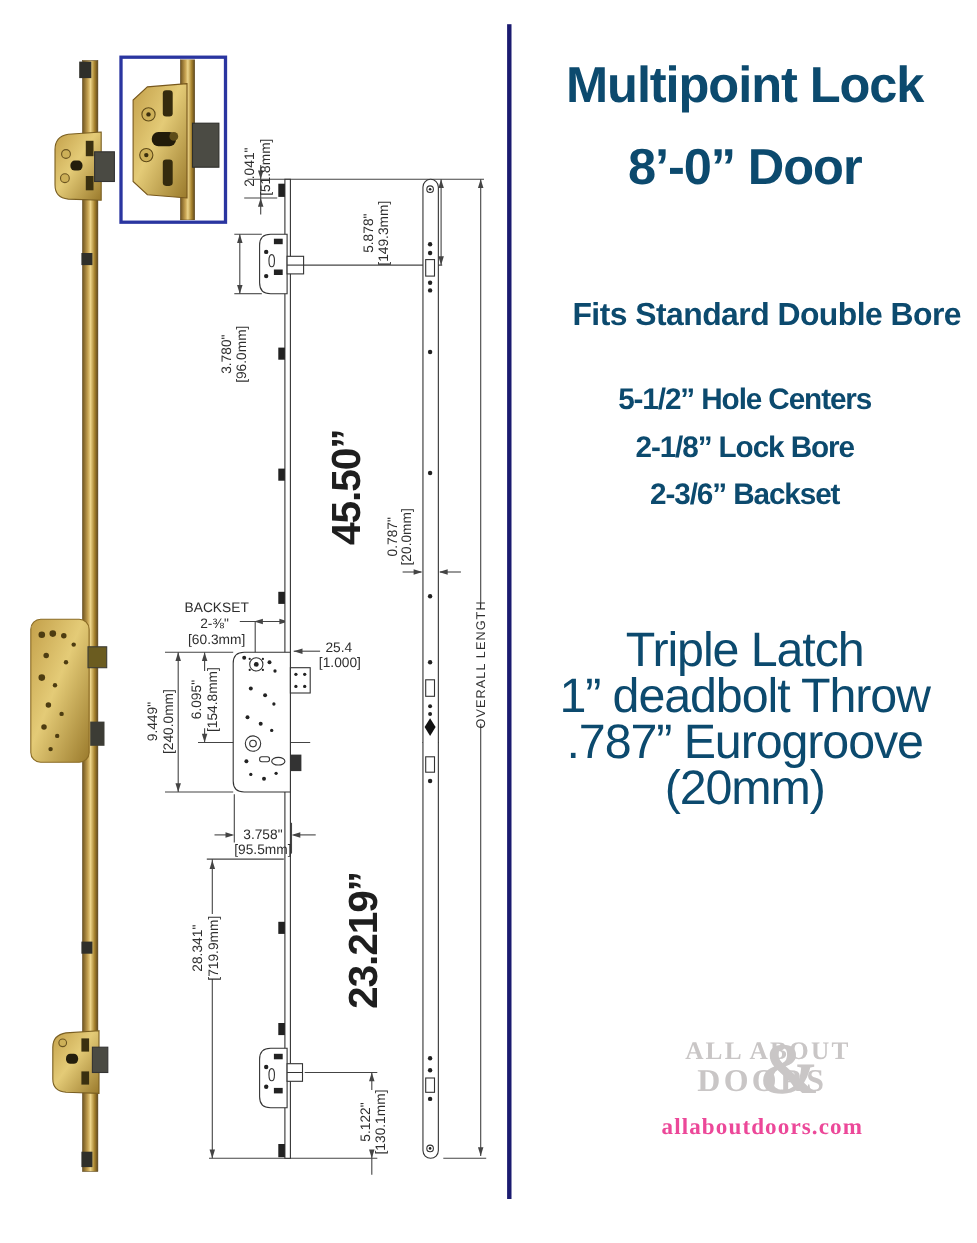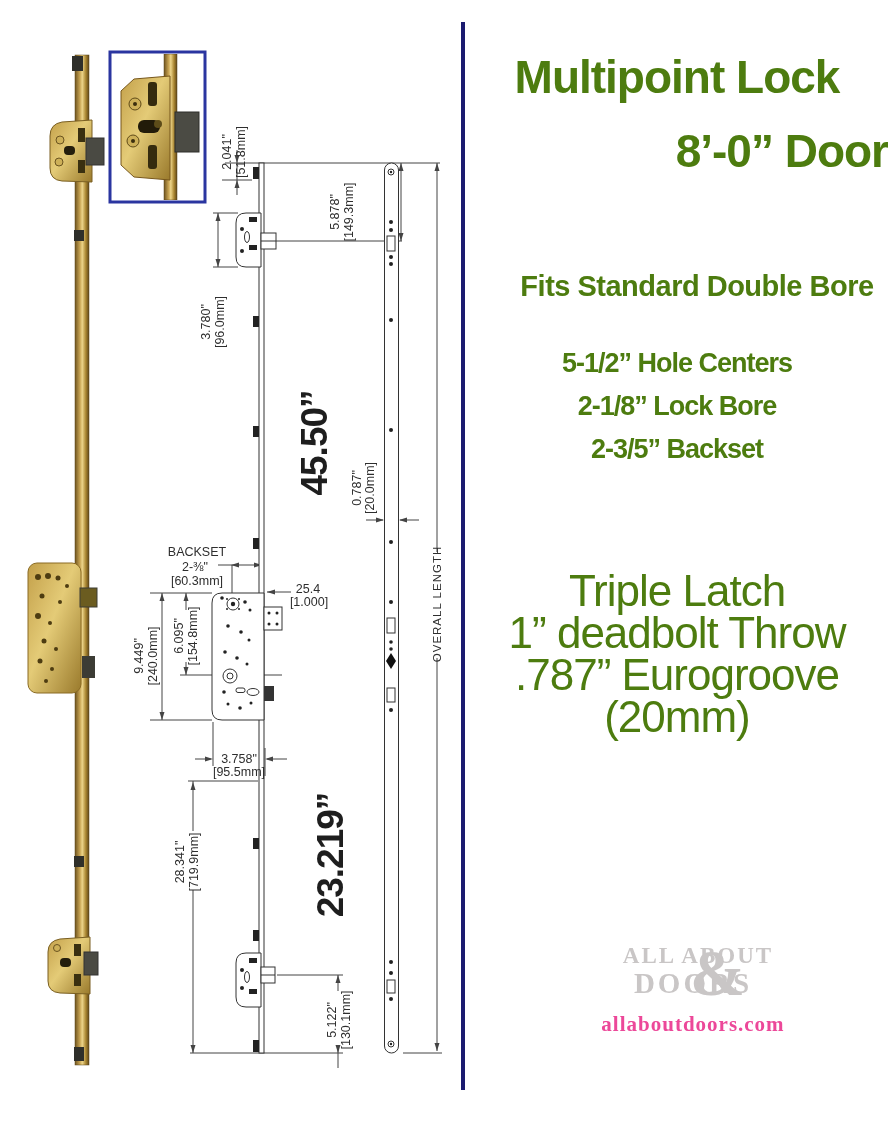--- a/index.html
+++ b/index.html
@@ -7,24 +7,24 @@
          font-family:"Liberation Sans",sans-serif;}
   
   #divider{position:absolute;left:461px;top:22px;width:4px;height:1068px;background:#1b1b70;}
   
   #photo-svg{position:absolute;left:0;top:40px;width:230px;height:1050px;}
   #draw-svg{position:absolute;left:130px;top:110px;width:330px;height:975px;}
   .dim{font-family:"Liberation Sans",sans-serif;font-size:12.5px;fill:#2e2e2e;}
   .dimb{font-family:"Liberation Sans",sans-serif;font-size:37px;font-weight:bold;fill:#1e1e1e;letter-spacing:-1px;}
   .dimo{font-family:"Liberation Sans",sans-serif;font-size:11.5px;fill:#2e2e2e;letter-spacing:1px;}
   
-  #right{position:absolute;left:466px;top:0;width:422px;height:1130px;color:#4d7c0f;text-align:center;}
+  #right{position:absolute;left:466px;top:0;width:422px;height:1130px;color:#0c4a6e;text-align:center;}
   .title-line{position:absolute;left:0;width:422px;font-size:46px;font-weight:bold;letter-spacing:-1px;}
   #title1{top:50px;}
-  #title2{top:124px;text-align:right;}
+  #title2{top:124px;}
   #fits{position:absolute;left:0;top:270px;width:422px;font-size:29px;font-weight:bold;letter-spacing:-0.5px;padding-left:20px;}
   #bore{position:absolute;left:0;top:342px;width:422px;font-size:27px;font-weight:bold;line-height:43px;letter-spacing:-1px;}
   #features{position:absolute;left:0;top:570px;width:422px;font-size:44px;font-weight:normal;line-height:42px;letter-spacing:-1px;}
   
   #wm{position:absolute;left:588px;top:944px;width:210px;color:#c9c6c6;
       font-family:"Liberation Serif",serif;font-weight:bold;text-align:center;line-height:1;}
   #wm .l1{font-size:23px;letter-spacing:2px;padding-left:10px;}
   #wm .l2{font-size:29px;letter-spacing:3px;margin-top:2px;}
   #wm .amp{position:absolute;left:102px;top:-4px;font-size:66px;}
   #wm .l3{font-size:35px;letter-spacing:0px;margin-top:2px;}
@@ -313,21 +313,21 @@
 
   <div id="divider"></div>
 
   <div id="right">
     <div id="title1" class="title-line">Multipoint Lock</div>
     <div id="title2" class="title-line">8’-0” Door</div>
     <div id="fits">Fits Standard Double Bore</div>
     <div id="bore">
       <div>5-1/2” Hole Centers</div>
       <div>2-1/8” Lock Bore</div>
-      <div>2-3/5” Backset</div>
+      <div>2-3/6” Backset</div>
     </div>
     <div id="features">
       <div>Triple Latch</div>
       <div>1” deadbolt Throw</div>
       <div>.787” Eurogroove</div>
       <div>(20mm)</div>
     </div>
   </div>
 
   <div id="wm">

